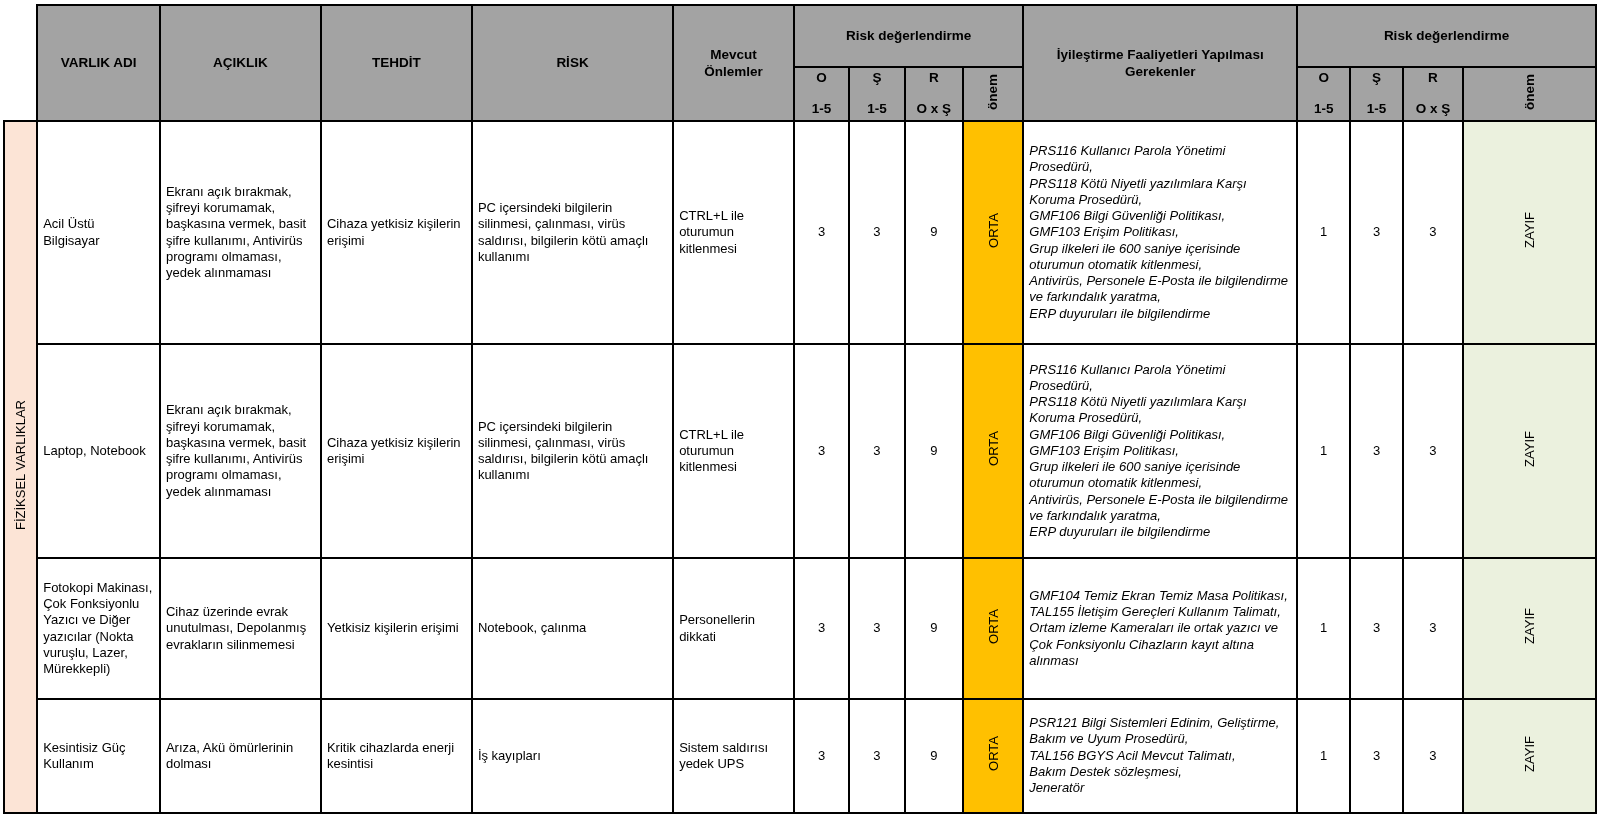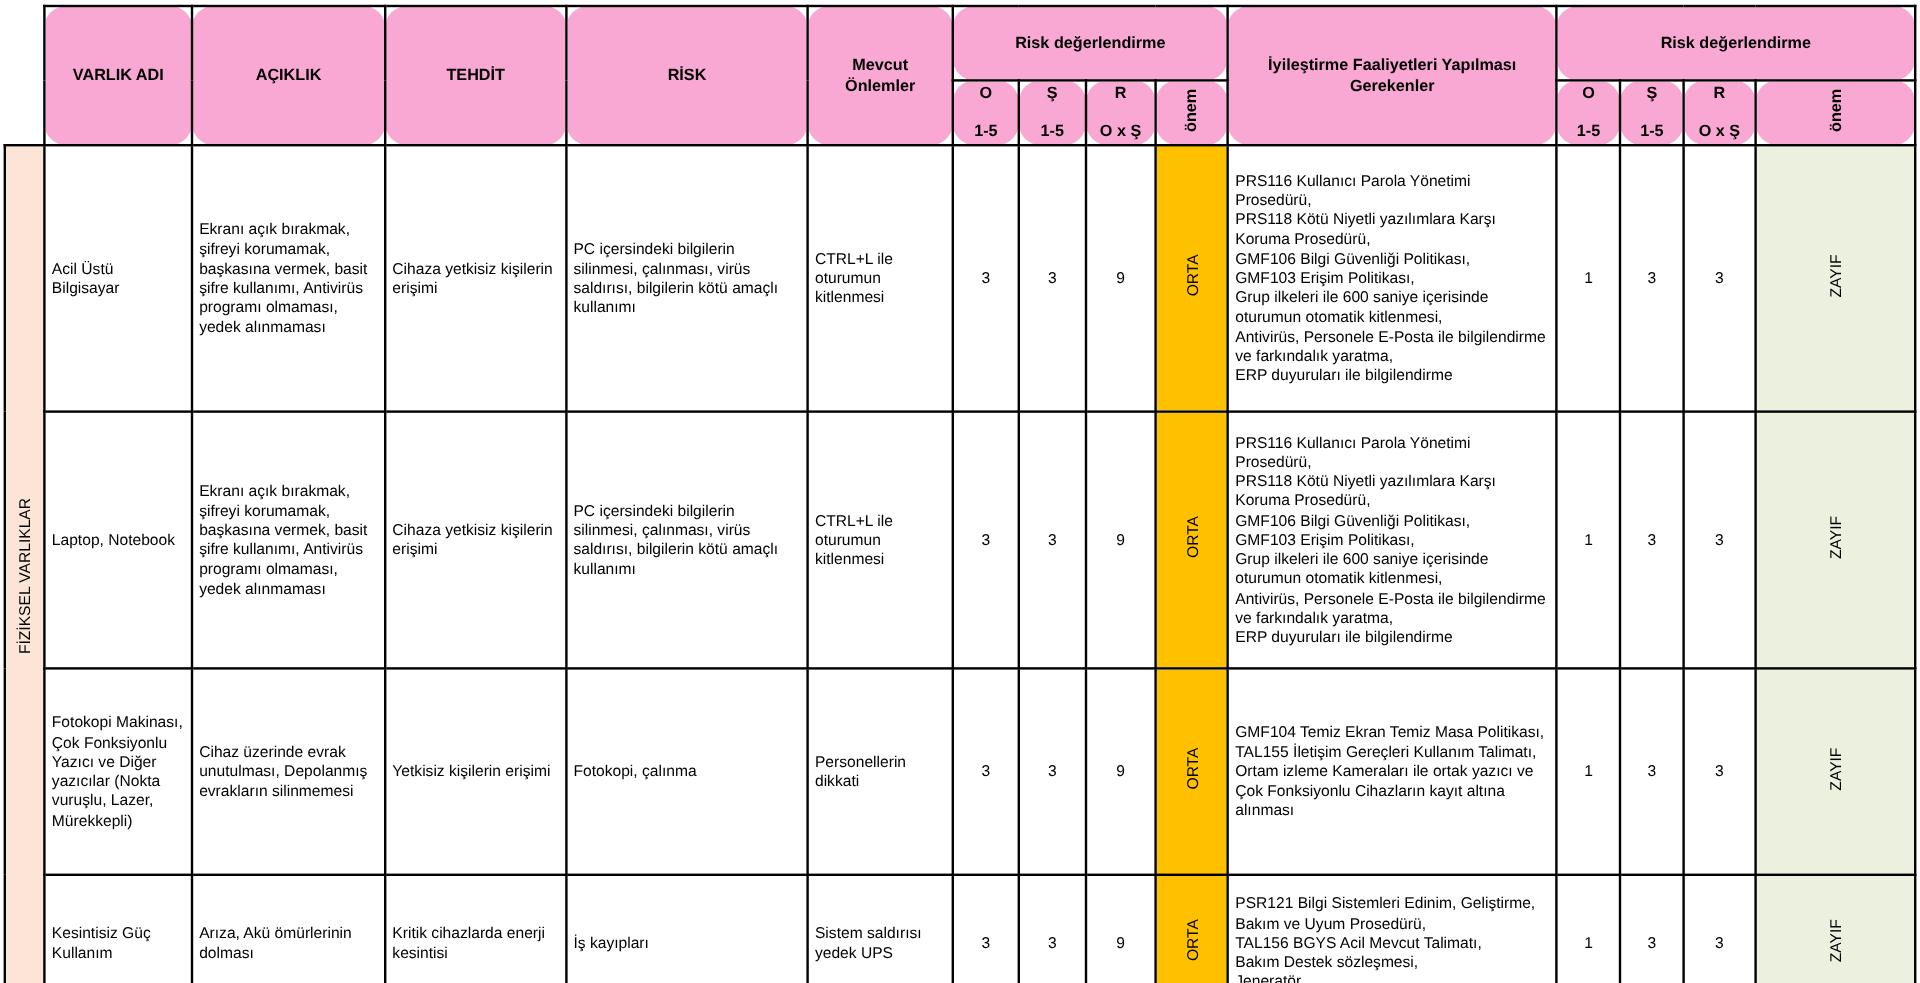--- a/index.html
+++ b/index.html
@@ -2,32 +2,32 @@
 <html><head>
 <meta charset="utf-8">
 <style>
   html,body{margin:0;padding:0;background:#fff;}
   body{font-family:"Liberation Sans","DejaVu Sans",sans-serif;color:#000;}
   .sheet{padding:4px 0 0 3px;}
   table{border-collapse:collapse;table-layout:fixed;width:1594px;height:810px;}
   td,th{border:2px solid #000;padding:2px 5px;font-size:13px;font-weight:normal;
         vertical-align:middle;text-align:left;line-height:1.25;overflow:hidden;
         word-wrap:break-word;}
-  th{background:#f9a8d4;font-weight:bold;text-align:center;font-size:13.5px;border-radius:18px;}
+  th{background:#a3a3a3;font-weight:bold;text-align:center;font-size:13.5px;}
   td.blank{border:none;background:#fff;}
   td.cat{background:#fce4d6;text-align:center;padding:2px;}
   td.num{text-align:center;}
   td.onem-mid{background:#ffc000;text-align:center;padding:0;}
   td.onem-low{background:#ebf1de;text-align:center;padding:0;}
   .rot{writing-mode:vertical-rl;transform:rotate(180deg);display:inline-block;
        white-space:nowrap;line-height:1;}
   th .rot{font-weight:bold;}
   .subhdr{display:flex;flex-direction:column;justify-content:space-between;
           height:48px;align-items:center;}
-  .ml{white-space:pre-line;}
+  .ml{white-space:pre-line;font-style:italic;}
   .hdr2line{line-height:1.3;text-align:center;}
 </style>
 </head>
 <body>
 
 <div class="sheet">
 <table>
   <colgroup>
     <col style="width:33px">
         <col style="width:122px">
@@ -154,25 +154,25 @@
 Antivirüs, Personele E-Posta ile bilgilendirme ve farkındalık yaratma,
 ERP duyuruları ile bilgilendirme</td>
     <td class="num">1</td>
     <td class="num">3</td>
     <td class="num">3</td>
     <td class="onem-low">
       <span class="rot">ZAYIF</span>
     </td>
   </tr>
 
-  <tr style="height:172px">
+  <tr style="height:140px">
     <td>Fotokopi Makinası, Çok Fonksiyonlu Yazıcı ve Diğer yazıcılar (Nokta vuruşlu, Lazer, Mürekkepli)</td>
     <td>Cihaz üzerinde evrak unutulması, Depolanmış evrakların silinmemesi</td>
     <td>Yetkisiz kişilerin erişimi</td>
-    <td>Fotokopi, çalınma</td>
+    <td>Notebook, çalınma</td>
     <td>Personellerin dikkati</td>
     <td class="num">3</td>
     <td class="num">3</td>
     <td class="num">9</td>
     <td class="onem-mid">
       <span class="rot">ORTA</span>
     </td>
     <td class="ml">GMF104 Temiz Ekran Temiz Masa Politikası,
 TAL155 İletişim Gereçleri Kullanım Talimatı,
 Ortam izleme Kameraları ile ortak yazıcı ve Çok Fonksiyonlu Cihazların kayıt altına alınması</td>

